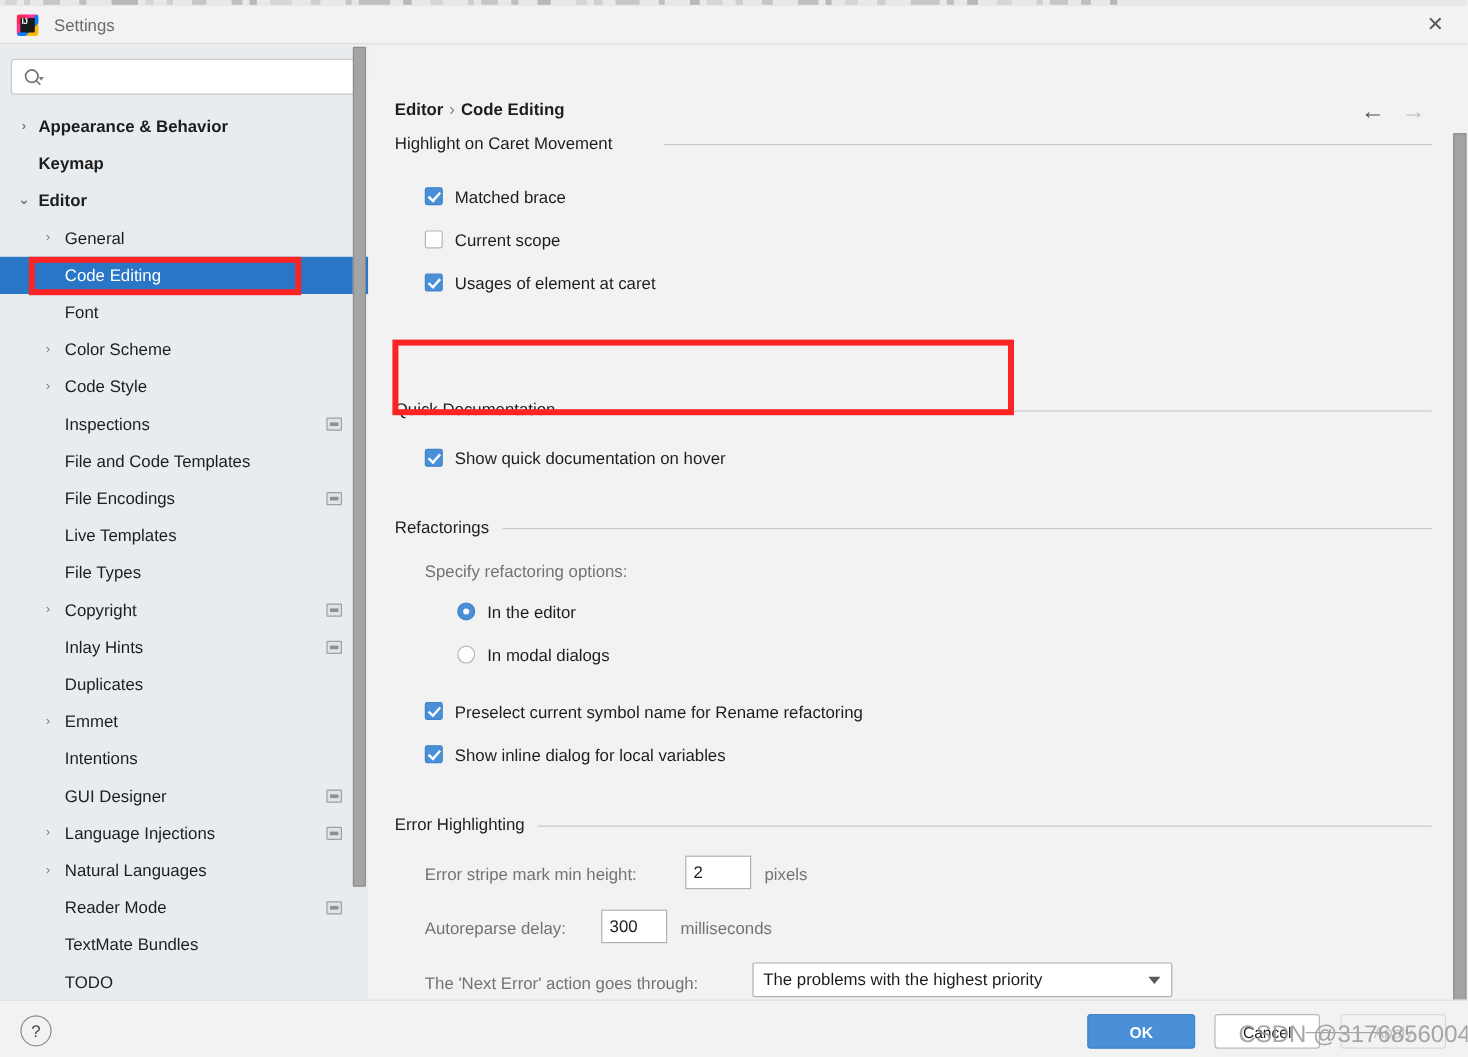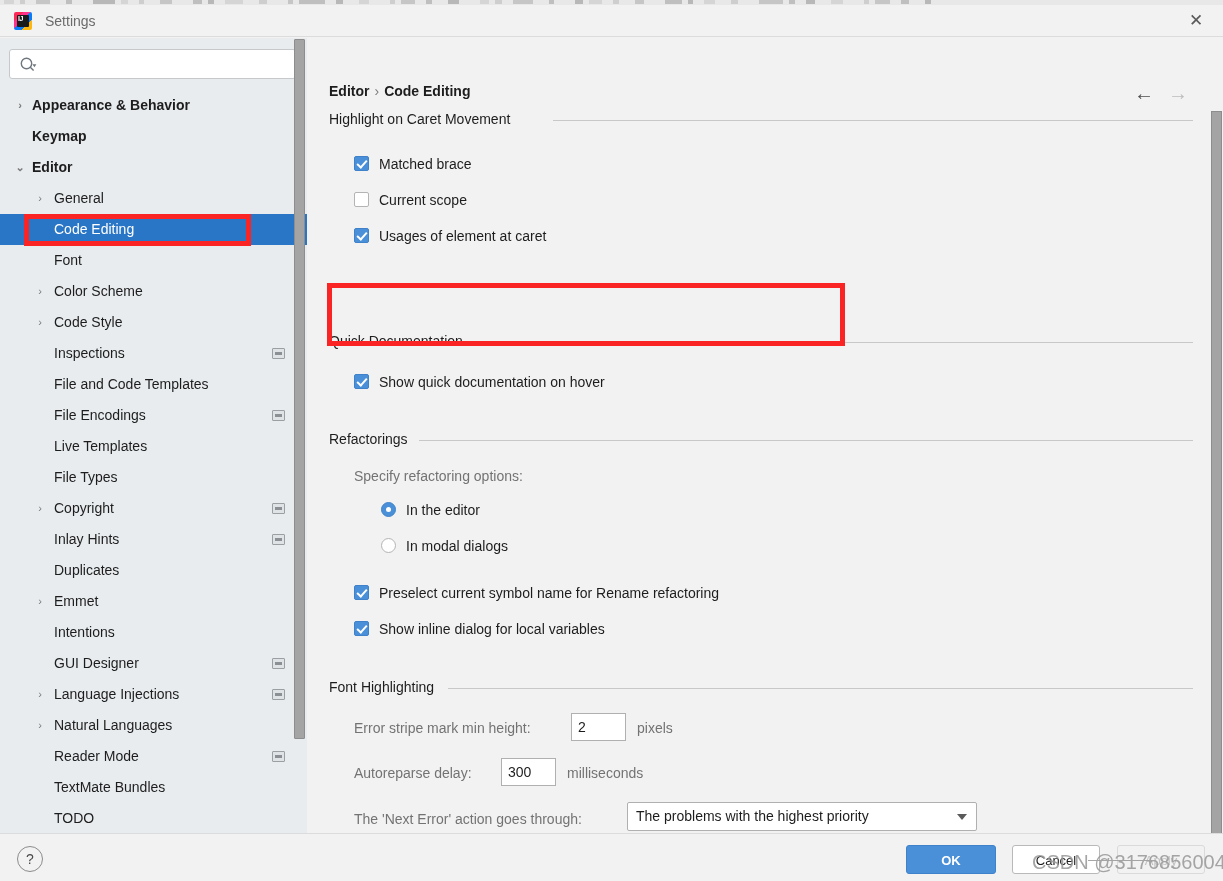--- a/index.html
+++ b/index.html
@@ -663,21 +663,21 @@
 
       <div class="chk-row" style="left:47px; top:473px;">
         <span class="chk on"></span>
         <span class="chk-label">Preselect current symbol name for Rename refactoring</span>
       </div>
       <div class="chk-row" style="left:47px; top:509px;">
         <span class="chk on"></span>
         <span class="chk-label">Show inline dialog for local variables</span>
       </div>
 
-      <div class="sect-title" style="left:22px; top:568px;">Font Highlighting</div>
+      <div class="sect-title" style="left:22px; top:568px;">Error Highlighting</div>
       <div class="sect-line" style="left:141px; top:577px; width:745px;"></div>
 
       <div class="plain-label" style="left:47px; top:609px;">Error stripe mark min height:</div>
       <input class="txtfield" style="left: 264px; top: 602px; width: 55px; height: 28px;" type="text" value="2">
       <div class="plain-label" style="left:330px; top:609px;">pixels</div>
 
       <div class="plain-label" style="left:47px; top:654px;">Autoreparse delay:</div>
       <input class="txtfield" style="left: 194px; top: 647px; width: 55px; height: 28px;" type="text" value="300">
       <div class="plain-label" style="left:260px; top:654px;">milliseconds</div>
 

